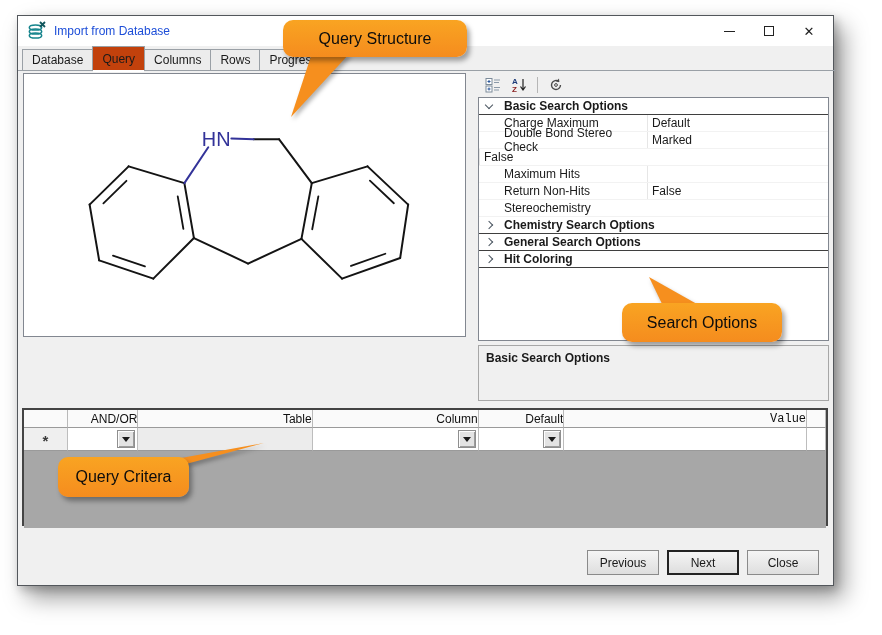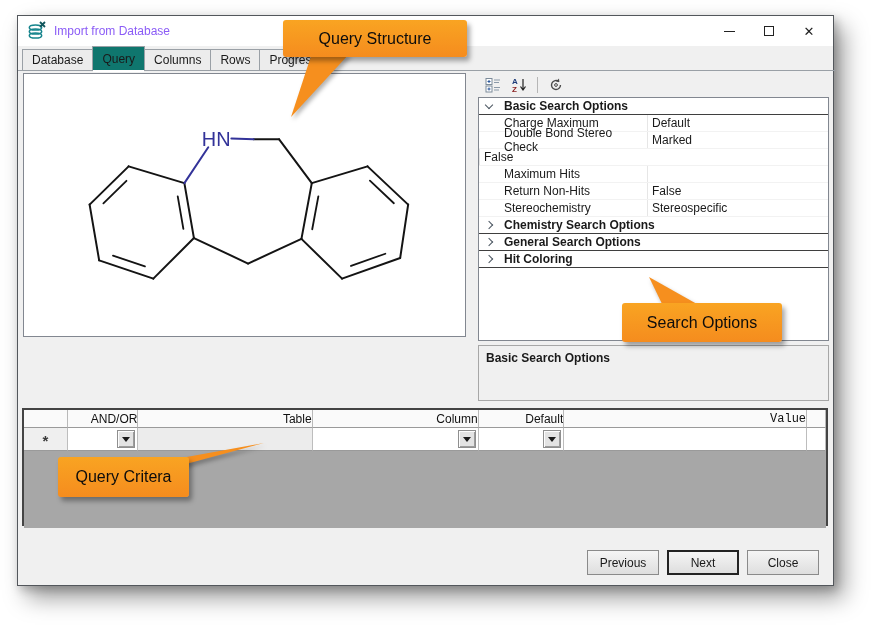--- a/index.html
+++ b/index.html
@@ -3,31 +3,31 @@
 <meta charset="utf-8">
 <style>
   * { margin:0; padding:0; box-sizing:border-box; }
   html,body { width:882px; height:635px; background:#ffffff; font-family:"Liberation Sans","DejaVu Sans",sans-serif; font-size:12px; color:#1a1a1a; overflow:hidden; }
   #stage { position:relative; width:882px; height:635px; }
 
   
   #win { position:absolute; left:17px; top:15px; width:817px; height:571px; background:#f0f0f0; border:1px solid #53575c; box-shadow:10px 12px 22px rgba(0,0,0,.38), 3px 4px 9px rgba(0,0,0,.22); }
   #titlebar { position:absolute; left:0; top:0; width:100%; height:30px; background:#ffffff; display:flex; align-items:center; }
   #app-icon { width:20px; height:20px; margin-left:9px; }
-  #title-text { margin-left:7px; font-size:12px; color:#8b5cf6; }
+  #title-text { margin-left:7px; font-size:12px; color:#1d4ed8; }
   #win-controls { position:absolute; right:4px; top:0; height:30px; display:flex; }
   .winbtn { width:40px; height:30px; display:flex; align-items:center; justify-content:center; cursor:default; }
   .glyph-min { width:11px; height:1px; background:#222; }
   .glyph-max { width:10px; height:10px; border:1px solid #222; }
   .glyph-close { font-size:13px; color:#222; line-height:1; }
 
   
   #tabstrip { position:absolute; left:4px; top:30px; height:25px; display:flex; align-items:flex-end; }
   .tab { padding:3px 9px 4px 9px; height:22px; background:#ececec; border:1px solid #9aa0a6; border-bottom:none; margin-right:-1px; position:relative; cursor:default; }
-  .tab.selected { background:#0f766e; height:25px; padding-top:5px; z-index:3; }
+  .tab.selected { background:#c2410c; height:25px; padding-top:5px; z-index:3; }
   #tab-underline { position:absolute; left:0; top:54px; width:817px; height:1px; background:#9aa0a6; z-index:1; }
   .tab.selected::after { content:""; position:absolute; left:0; right:0; bottom:-1px; height:2px; background:#fff; }
 
   
   #structure-panel { position:absolute; left:5px; top:57px; width:443px; height:264px; background:#ffffff; border:1px solid #828790; z-index:2; }
   #mol-svg { width:100%; height:100%; }
   .mol-label { font-family:"Liberation Sans","DejaVu Sans",sans-serif; font-size:25px; }
 
   
   #pg-toolbar { position:absolute; left:460px; top:57px; width:351px; height:24px; display:flex; align-items:center; gap:4px; padding-left:4px; }
@@ -55,21 +55,21 @@
   .dd-btn { position:absolute; right:2px; top:2px; width:18px; height:18px; background:#e3e3e3; border:1px solid #8f8f8f; box-shadow:inset 1px 1px 0 #fdfdfd, inset -1px -1px 0 #9c9c9c; display:flex; align-items:center; justify-content:center; cursor:default; }
   .dd-arrow { width:0; height:0; border-left:4px solid transparent; border-right:4px solid transparent; border-top:5px solid #1a1a1a; }
   #crit-filler { height:77px; background:#a7a7a7; }
 
   
   .fbtn { position:absolute; top:534px; width:72px; height:25px; background:linear-gradient(#f5f5f5,#dedede); border:1px solid #8a8a8a; font-size:12px; font-family:inherit; color:#1a1a1a; cursor:default; z-index:2; }
   .fbtn.default { border:2px solid #232323; }
 
   
   #tails { position:absolute; left:0; top:0; width:882px; height:635px; pointer-events:none; z-index:50; }
-  .callout { position:absolute; background:linear-gradient(180deg,#f9a422,#f58c1e); border-radius:3px; display:flex; align-items:center; justify-content:center; font-size:16px; color:#0c0c0c; box-shadow:3px 4px 5px rgba(0,0,0,.35); z-index:51; }
+  .callout { position:absolute; background:linear-gradient(180deg,#f9a422,#f58c1e); border-radius:10px; display:flex; align-items:center; justify-content:center; font-size:16px; color:#0c0c0c; box-shadow:3px 4px 5px rgba(0,0,0,.35); z-index:51; }
 </style>
 </head>
 <body>
 
 <div id="stage">
   <div id="win">
 
     <div id="titlebar">
       <svg id="app-icon" viewBox="0 0 20 20">
         <ellipse cx="8.5" cy="6.5" rx="6.2" ry="2.6" fill="none" stroke="#17858d" stroke-width="1.5"></ellipse>
@@ -177,21 +177,20 @@
         <div class="prop-row">
           <span class="prop-name">Maximum Hits</span>
           <span class="prop-value"></span>
         </div>
         <div class="prop-row">
           <span class="prop-name">Return Non-Hits</span>
           <span class="prop-value">False</span>
         </div>
         <div class="prop-row">
           <span class="prop-name">Stereochemistry</span>
-          <span class="prop-value">Stereospecific</span>
         </div>
         <div class="cat-row">
           <span class="chev col"></span>
           <span>Chemistry Search Options</span>
         </div>
         <div class="cat-row">
           <span class="chev col"></span>
           <span>General Search Options</span>
         </div>
         <div class="cat-row">

